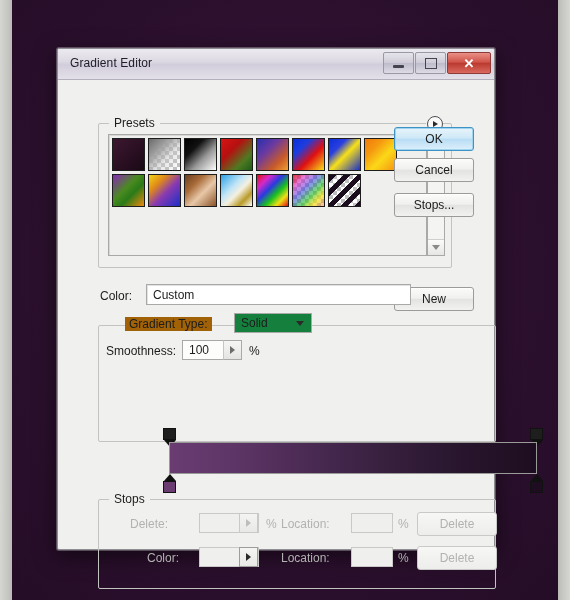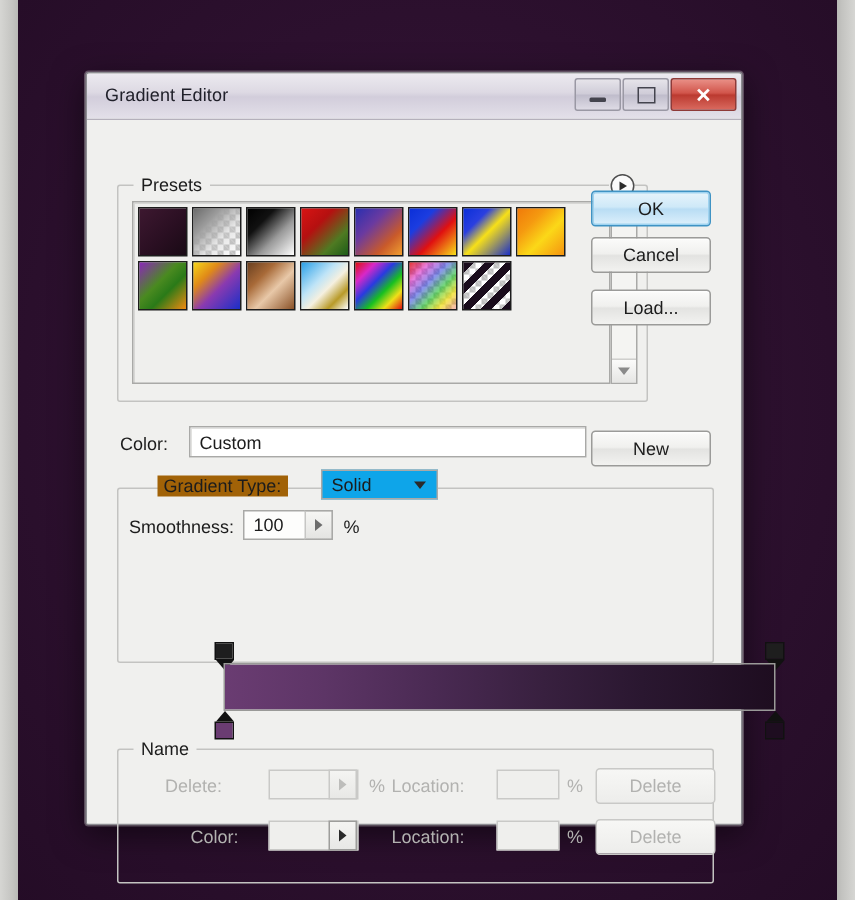--- a/index.html
+++ b/index.html
@@ -47,21 +47,21 @@
   .winbtn.close{
     width:42px;
     border:1px solid #8e3a38;
     background:linear-gradient(180deg,#e98f86 0%,#d1554b 45%,#bb3a30 52%,#d9695e 100%);
     color:#fff;font-size:13px;font-weight:bold;
   }
   .min-glyph{display:block;width:11px;height:3px;background:#44444e;margin-top:6px;border-radius:1px;}
   .max-glyph{display:block;width:10px;height:9px;border:1.6px solid #44444e;}
 
   
-  #dlgbody{position:relative;height:469px;background:#f0f0ee;}
+  #dlgbody{position:relative;height:469px;background:#f0f0ee;margin-left:20px;}
 
   .fieldset{
     position:absolute;
     border:1px solid #c3c3c1;
     border-radius:2px;
     background:transparent;
   }
   .legend{
     position:absolute;top:-8px;left:10px;
     background:#f0f0ee;padding:0 5px;
@@ -152,21 +152,21 @@
     box-shadow:inset 1px 1px 0 #e2e2e0;
     font-size:12px;color:#1c1c1c;
     display:flex;align-items:center;padding-left:6px;box-sizing:border-box;
   }
 
   
   #grad-fs{left:20px;top:245px;width:396px;height:115px;border-top:1px solid #c3c3c1;}
   #gtype-label{position:absolute;left:26px;top:-9px;background:#a16207;padding:0 4px;font-size:12px;color:#1c1c1c;}
   #gtype-select{
     position:absolute;left:135px;top:-13px;width:78px;height:20px;
-    background:#0ea5e9;border:1px solid #a9a9a7;
+    background:#15803d;border:1px solid #a9a9a7;
     font-size:12px;color:#1c1c1c;
     display:flex;align-items:center;padding-left:6px;box-sizing:border-box;
   }
   #gtype-arrow{
     position:absolute;right:7px;top:7px;width:0;height:0;
     border-top:5px solid #2a2a2a;border-left:4.5px solid transparent;border-right:4.5px solid transparent;
   }
   #smooth-label{position:absolute;left:7px;top:18px;font-size:12px;color:#1c1c1c;}
   #smooth-box{
     position:absolute;left:83px;top:14px;width:60px;height:20px;
@@ -321,21 +321,21 @@
           </div>
           <div class="sb-track"></div>
           <div class="sb-arrow down">
             <span class="tri-down"></span>
           </div>
         </div>
       </div>
 
       <div class="btn primary" id="btn-ok">OK</div>
       <div class="btn" id="btn-cancel">Cancel</div>
-      <div class="btn" id="btn-load">Load...</div>
+      <div class="btn" id="btn-load">Stops...</div>
       <div class="btn" id="btn-new">New</div>
 
       <div id="name-label">Color:</div>
       <div id="name-input">Custom</div>
 
       <div class="fieldset" id="grad-fs">
         <span id="gtype-label">Gradient Type:</span>
         <div id="gtype-select">
           <span>Solid</span>
           <span id="gtype-arrow"></span>
@@ -371,21 +371,21 @@
           </div>
       </div>
       <div class="stop" style="left:452px;top:394px;">
         <div class="pt-up"></div>
         <div class="sq">
             <i id="cs-r" style="background: rgb(30, 13, 32);"></i>
           </div>
       </div>
 
       <div class="fieldset" id="stops-fs">
-        <span class="legend">Name</span>
+        <span class="legend">Stops</span>
 
         <span class="dlabel dim" style="left:31px;top:17px;">Delete:</span>
         <div class="dfield" style="left:100px;top:13px;width:60px;"></div>
         <div class="dspin" style="left:140px;top:13px;">
           <span class="tri"></span>
         </div>
         <span class="dlabel dim" style="left:167px;top:17px;">%</span>
 
         <span class="dlabel dim" style="left:182px;top:17px;">Location:</span>
         <div class="dfield" style="left:252px;top:13px;width:42px;"></div>

